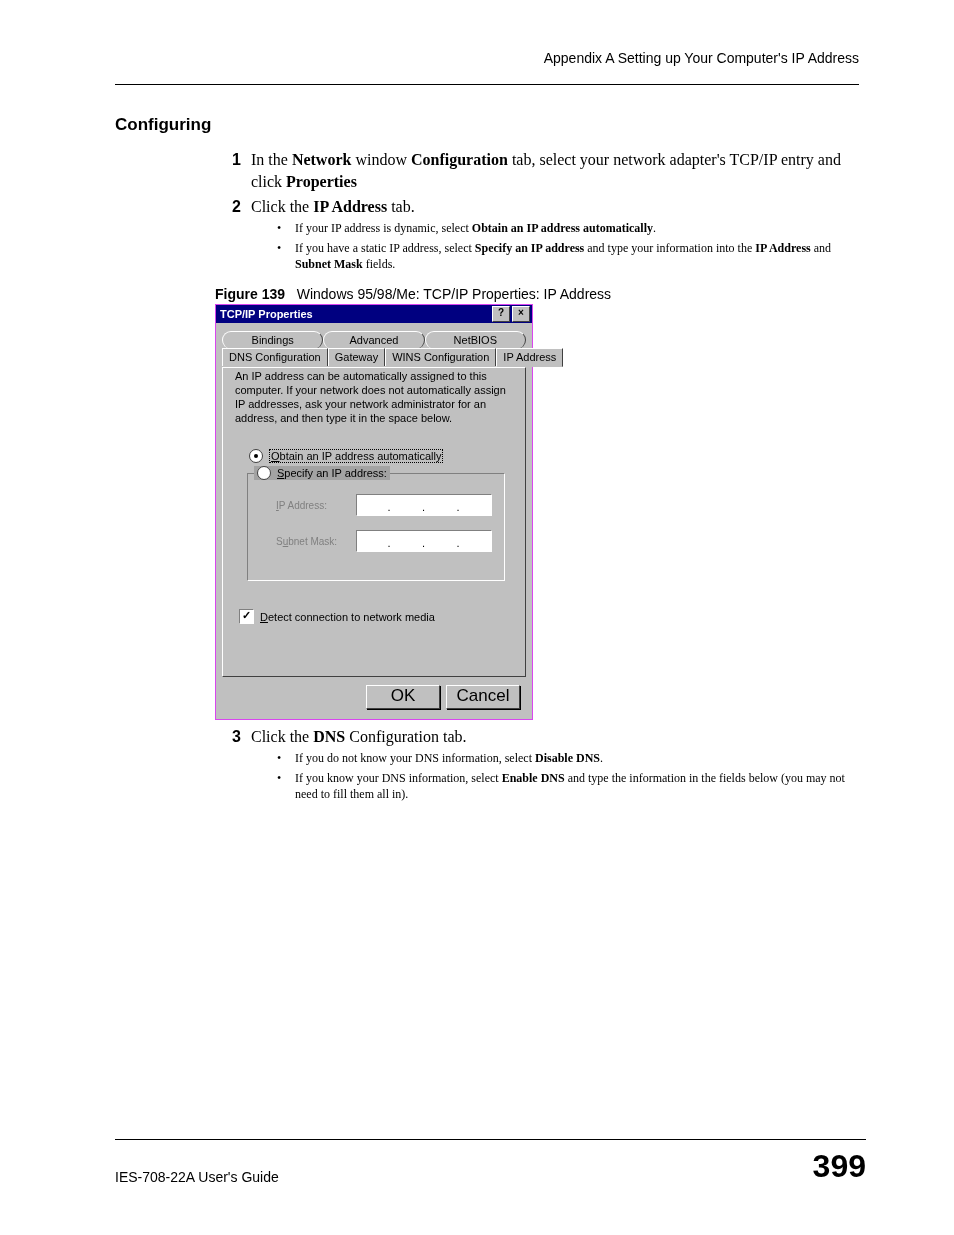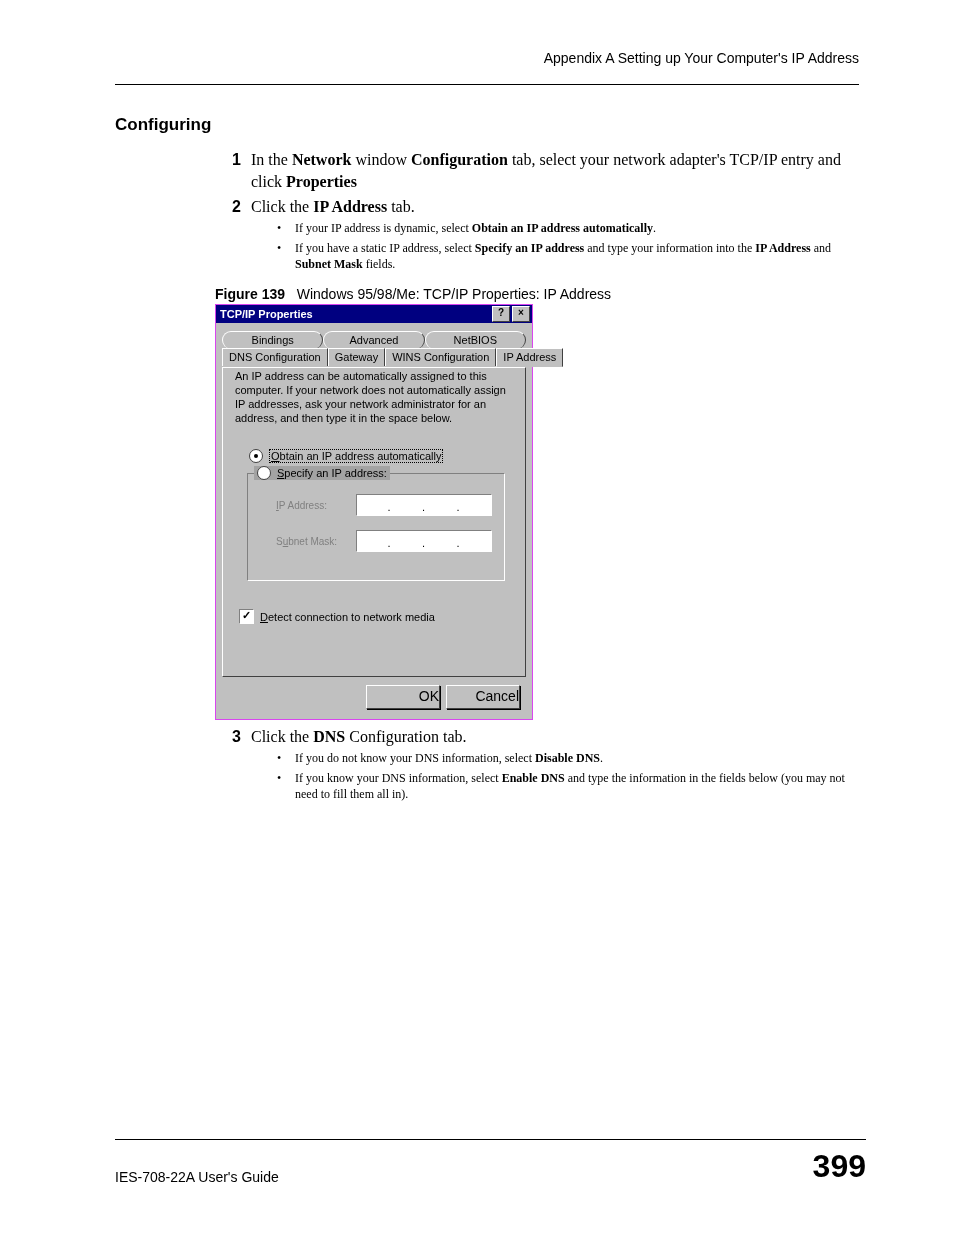--- a/index.html
+++ b/index.html
@@ -261,22 +261,22 @@
     gap: 6px;
     padding: 8px 6px 4px 0;
   }
   .win-btn {
     min-width: 72px;
     height: 22px;
     background: #c0c0c0;
     border: 1px solid #fff;
     border-right-color:#404040;
     border-bottom-color:#404040;
-    font-size: 14px;
-    text-align: right;
+    font-size: 17px;
+    text-align: center;
     line-height: 20px;
     box-shadow: 1px 1px 0 #000;
   }
 
   .footer {
     position: absolute;
     left: 115px;
     right: 88px;
     bottom: 50px;
     border-top: 1.5px solid #000;

